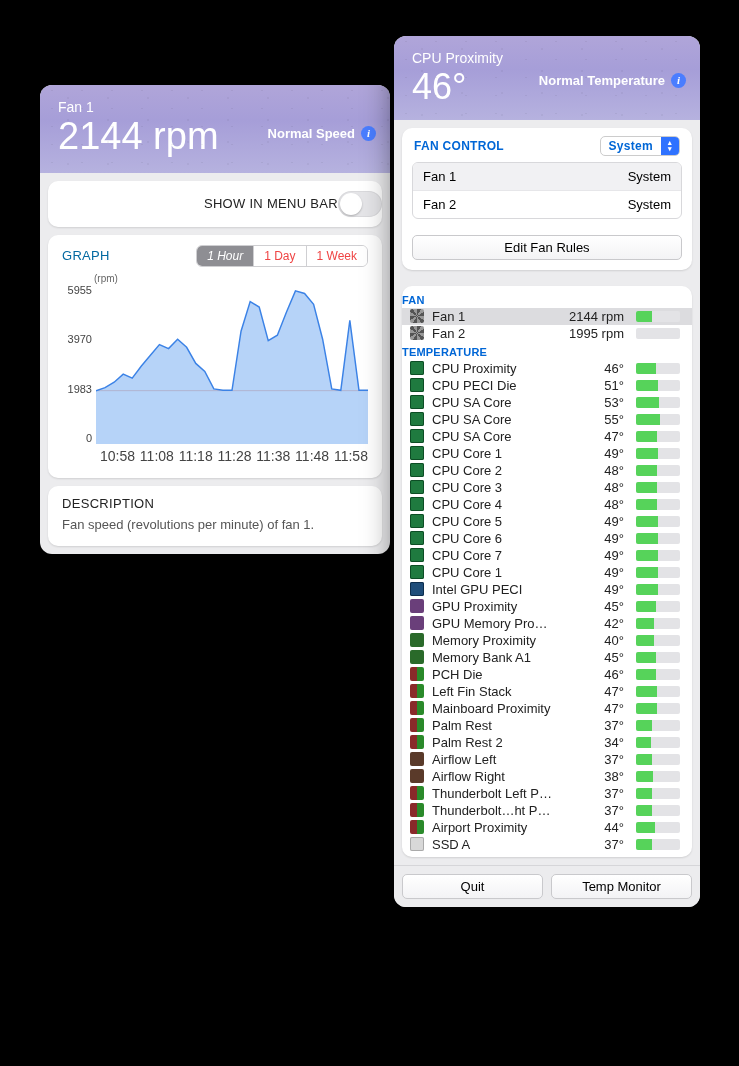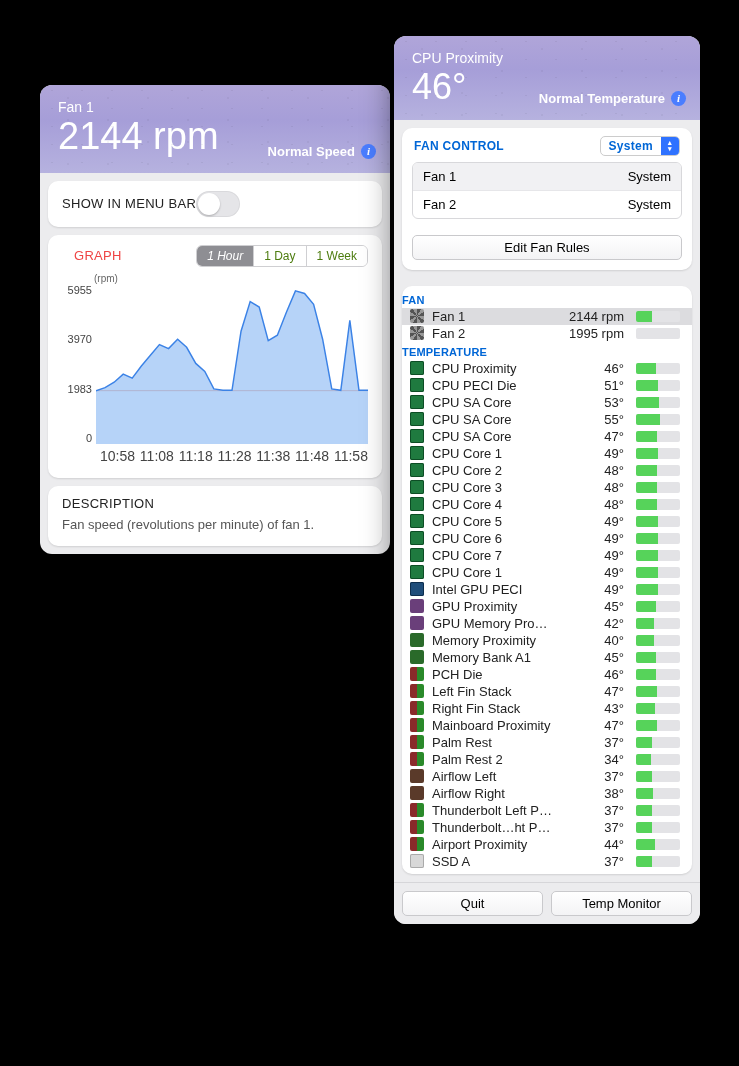--- a/index.html
+++ b/index.html
@@ -21,33 +21,33 @@
     color: #fff;
     background: linear-gradient(180deg,#b0a5d9 0%,#a69ed8 40%,#b6b2df 100%);
   }
   .hero .birds { position:absolute; inset:0; opacity:.35; pointer-events:none;
     background:
       radial-gradient(circle at 40% 30%, rgba(0,0,0,.15) 0 1px, transparent 1px) 0 0/30px 18px,
       radial-gradient(circle at 70% 60%, rgba(0,0,0,.12) 0 1px, transparent 1px) 0 0/40px 22px;
   }
   .hero-title { font-size: 14px; font-weight: 500; }
   .hero-big   { font-size: 38px; font-weight: 300; line-height: 1.05; margin-top: 2px; }
-  .hero-sub   { position: absolute; right: 14px; bottom: 14px; font-size: 13px; font-weight: 600; display:flex; align-items:center; gap:6px;}
+  .hero-sub   { position: absolute; right: 14px; bottom: 32px; font-size: 13px; font-weight: 600; display:flex; align-items:center; gap:6px;}
   .info-dot   { width:15px; height:15px; border-radius:50%; background:#4a7dff; color:#fff; font-size:11px; font-style:italic; font-weight:700; display:inline-flex; align-items:center; justify-content:center; font-family: Georgia, serif;}
 
   .card { background:#fff; border-radius:10px; margin:8px; box-shadow:0 1px 2px rgba(0,0,0,.12);}
-  .row-menu { display:flex; align-items:center; justify-content:flex-start; padding:10px 14px; font-size:13px; letter-spacing:.3px; color:#222;}
+  .row-menu { display:flex; align-items:center; justify-content:flex-end; padding:10px 0; font-size:13px; letter-spacing:.3px; color:#222;}
   .switch { width:44px; height:26px; border-radius:13px; background:#e5e5e8; position:relative; box-shadow: inset 0 0 0 1px rgba(0,0,0,.05);}
   .switch::after{ content:""; position:absolute; left:2px; top:2px; width:22px; height:22px; border-radius:50%; background:#fff; box-shadow:0 1px 2px rgba(0,0,0,.25);}
 
   .graph-card { padding:10px 14px 14px 14px; }
   .graph-head { display:flex; align-items:center; justify-content:space-between; margin-bottom:6px;}
-  .graph-title{ font-size:13px; letter-spacing:.3px; color:#ef4444;margin-left:12px;}
+  .graph-title{ font-size:13px; letter-spacing:.3px; color:#0369a1;}
   .seg { display:flex; border:1px solid #cfcfd2; border-radius:6px; overflow:hidden; font-size:12px;}
-  .seg span{ padding:3px 10px; color:#4d7c0f; cursor:pointer; background:#fff; border-left:1px solid #cfcfd2;}
+  .seg span{ padding:3px 10px; color:#ef4444; cursor:pointer; background:#fff; border-left:1px solid #cfcfd2;}
   .seg span:first-child{border-left:none;}
   .seg .sel{ background:#8e8e93; color:#fff;font-style:italic;}
   .ylabel { font-size:10px; color:#666; margin-left:32px;}
   .chart-wrap { display:flex; }
   .yaxis { display:flex; flex-direction:column; justify-content:space-between; font-size:11px; color:#444; width:34px; text-align:right; padding-right:4px; height:160px;}
   svg.chart { flex:1; height:160px; }
   .xaxis { display:flex; justify-content:space-between; font-size:14px; color:#444; margin-left:38px; margin-top:4px;}
 
   .desc-card { padding:10px 14px 14px 14px;}
   .desc-title{ font-size:13px; letter-spacing:.3px; color:#222; margin-bottom:6px;}
@@ -370,28 +370,20 @@
         <div class="li">
           <span class="ic ic-board"></span>
           <span class="nm">Left Fin Stack</span>
           <span class="val">47°</span>
           <span class="bar">
             <i style="width:47%"></i>
           </span>
         </div>
         <div class="li">
           <span class="ic ic-board"></span>
-          <span class="nm">Right Fin Stack</span>
-          <span class="val">43°</span>
-          <span class="bar">
-            <i style="width:43%"></i>
-          </span>
-        </div>
-        <div class="li">
-          <span class="ic ic-board"></span>
           <span class="nm">Mainboard Proximity</span>
           <span class="val">47°</span>
           <span class="bar">
             <i style="width:47%"></i>
           </span>
         </div>
         <div class="li">
           <span class="ic ic-board"></span>
           <span class="nm">Palm Rest</span>
           <span class="val">37°</span>

